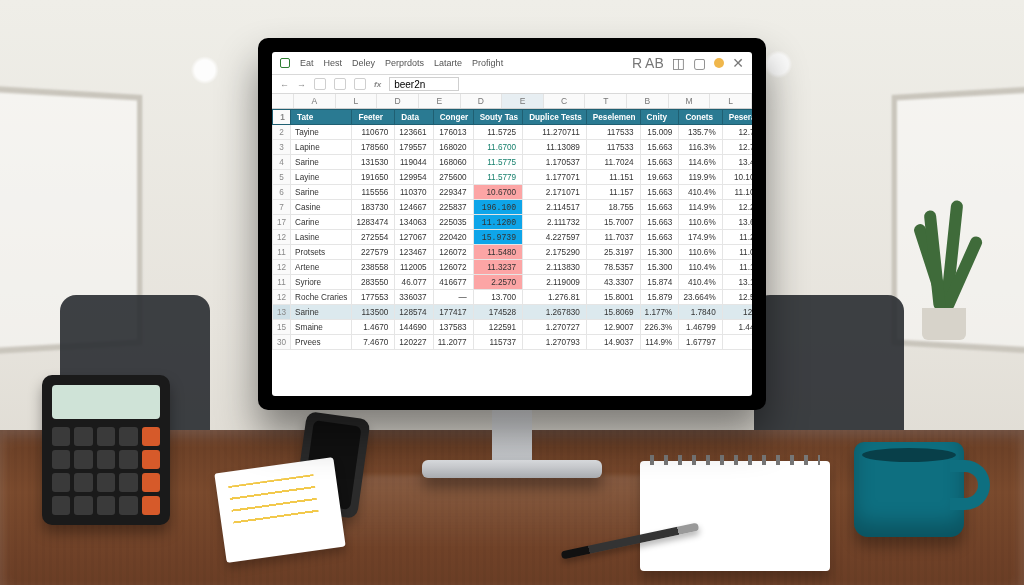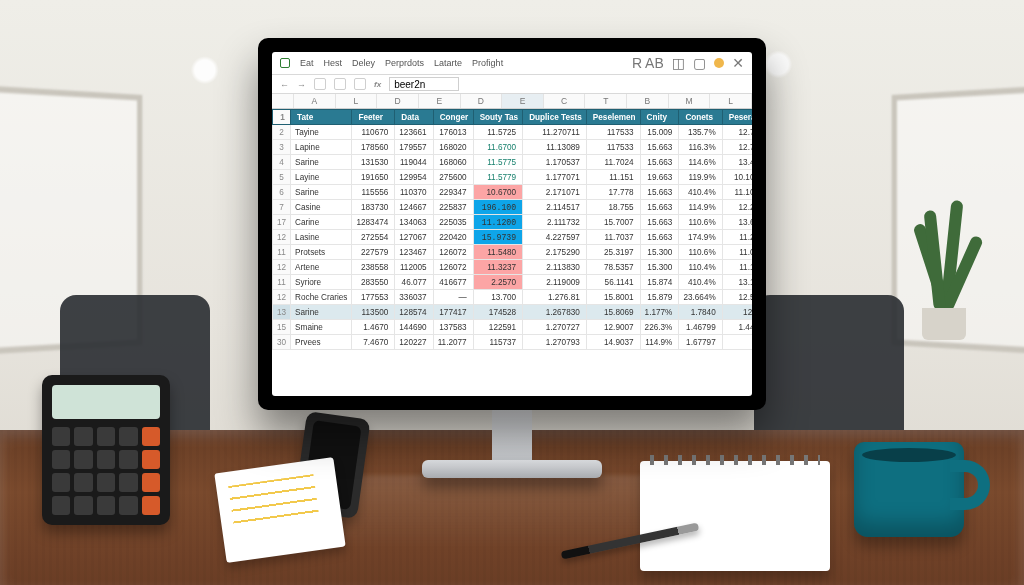--- a/index.html
+++ b/index.html
@@ -269,21 +269,21 @@
                 <td class="num">10.10765</td>
               </tr>
               <tr>
                 <td class="rownum">6</td>
                 <td>Sarine</td>
                 <td class="num">115556</td>
                 <td class="num">110370</td>
                 <td class="num">229347</td>
                 <td class="num hlO">10.6700</td>
                 <td class="num">2.171071</td>
-                <td class="num">17.778</td>
+                <td class="num">11.157</td>
                 <td class="num">15.663</td>
                 <td class="num">410.4%</td>
                 <td class="num">11.10765</td>
               </tr>
               <tr>
                 <td class="rownum">7</td>
                 <td>Casine</td>
                 <td class="num">183730</td>
                 <td class="num">124667</td>
                 <td class="num">225837</td>
@@ -347,21 +347,21 @@
                 <td class="num">11.1645</td>
               </tr>
               <tr>
                 <td class="rownum">11</td>
                 <td>Syriore</td>
                 <td class="num">283550</td>
                 <td class="num">46.077</td>
                 <td class="num">416677</td>
                 <td class="num hlO">2.2570</td>
                 <td class="num">2.119009</td>
-                <td class="num">56.1141</td>
+                <td class="num">43.3307</td>
                 <td class="num">15.874</td>
                 <td class="num">410.4%</td>
                 <td class="num">13.1357</td>
               </tr>
               <tr>
                 <td class="rownum">12</td>
                 <td>Roche Craries</td>
                 <td class="num">177553</td>
                 <td class="num">336037</td>
                 <td class="num">—</td>

